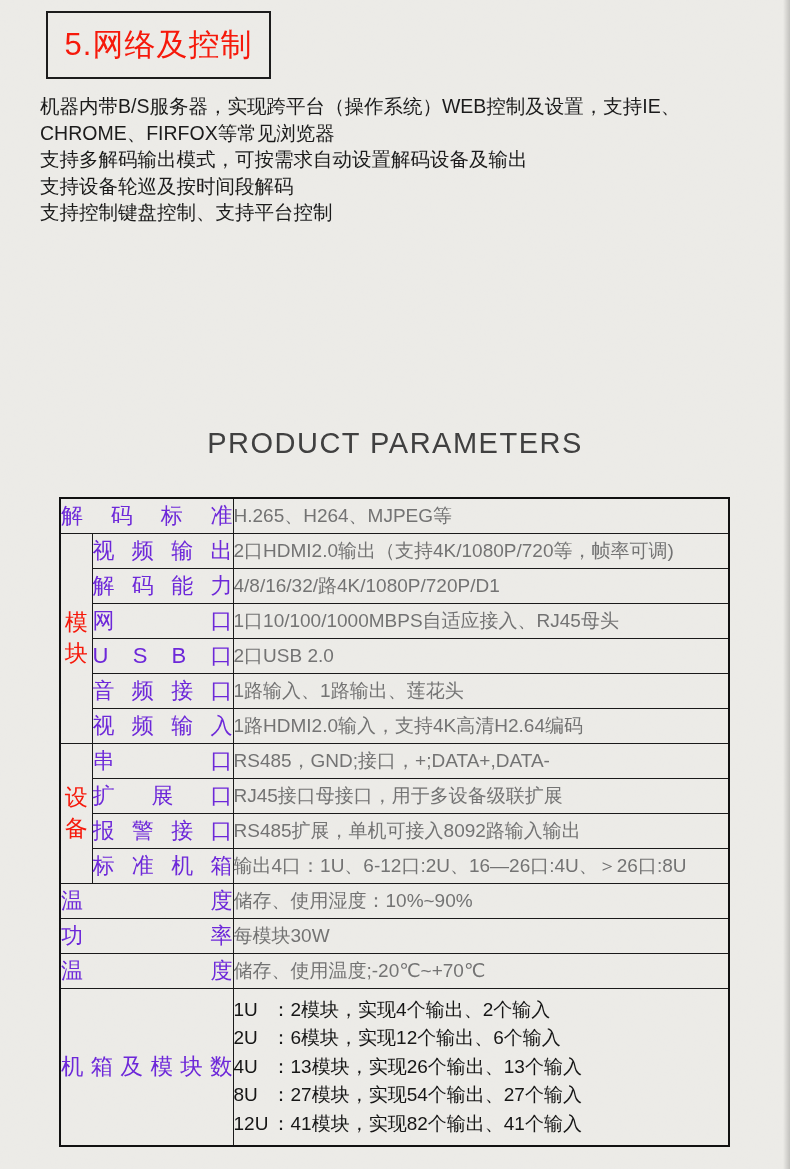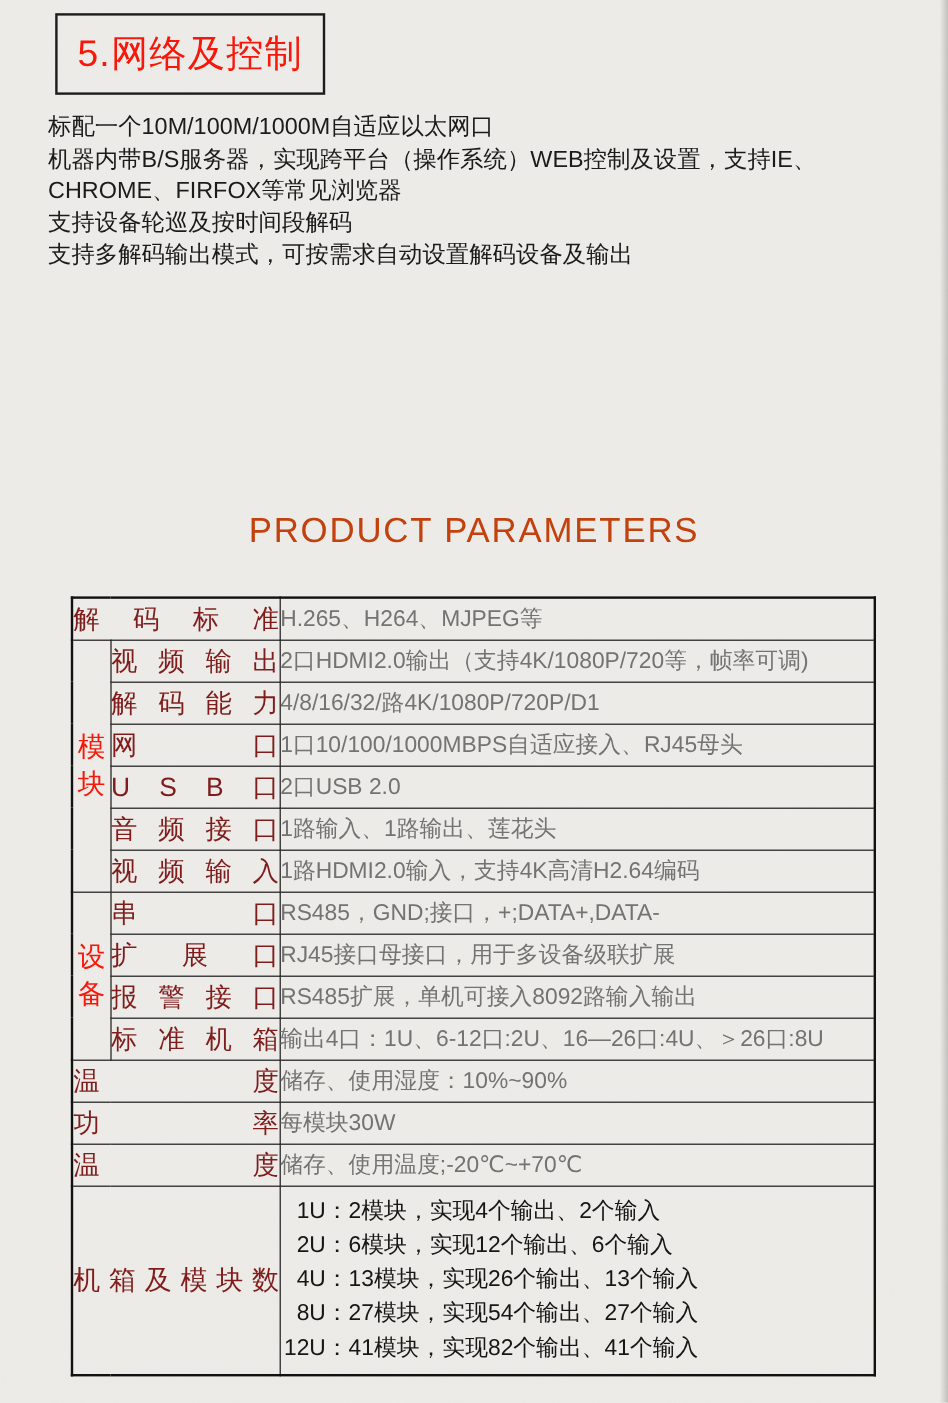--- a/index.html
+++ b/index.html
@@ -26,76 +26,76 @@
   .features{position:absolute;left:40px;top:93px;width:714px;color:#1b1b1b;}
   .features p{margin:0;font-size:19.5px;line-height:26.5px;}
 
   
   .title-cn{
     position:absolute;left:0;top:360px;width:790px;text-align:center;
     font-size:54px;font-weight:900;color:#0c0c0c;letter-spacing:5px;
   }
   .title-en{
     position:absolute;left:0;top:427px;width:790px;text-align:center;
-    font-size:29px;font-weight:400;color:#c2410c;letter-spacing:1.5px;
+    font-size:29px;font-weight:400;color:#404040;letter-spacing:1.5px;
   }
 
   
   table.spec{
     position:absolute;left:59px;top:497px;width:671px;
     border-collapse:collapse;table-layout:fixed;
     border:2px solid #111;
     background:transparent;
   }
   table.spec td{border:1px solid #1a1a1a;box-sizing:border-box;padding:0;}
   col.c-g{width:32px;} col.c-l{width:141px;}
   tr.r{height:35px;}
   tr.r-last{height:158px;}
 
   td.label{
-    color:#7f1d1d;font-size:22px;
+    color:#6d28d9;font-size:22px;
     text-align:justify;-moz-text-align-last:justify;text-align-last:justify;
     padding:0 22px 0 27px;white-space:nowrap;
   }
   td.pad-wide{padding:0 22px 0 59px;}
   td.chassis-label{padding:0 10px 0 8px;font-size:22.5px;}
   td.group{vertical-align:middle;}
   .group-inner{
     height:100%;display:flex;flex-direction:column;
     justify-content:space-around;align-items:center;
     color:#f6190b;font-size:23px;
   }
   td.value{font-size:19px;color:#737373;padding:0 6px 0 17px;}
   td.value-chassis{font-size:19px;color:#161616;padding:0 6px 0 14px;vertical-align:middle;}
   .uline{display:flex;line-height:28.5px;}
-  .uline .u{display:inline-block;width:38px;text-align:right;}
+  .uline .u{display:inline-block;width:38px;}
 </style>
 </head>
 <body>
 
 <div class="page">
 
   <svg class="texture" xmlns="http://www.w3.org/2000/svg">
     <filter id="paperNoise">
       <feTurbulence type="fractalNoise" baseFrequency="0.55" numOctaves="2" stitchTiles="stitch"></feTurbulence>
       <feColorMatrix type="matrix" values="0 0 0 0 0.82  0 0 0 0 0.82  0 0 0 0 0.80  0 0 0 0.35 0"></feColorMatrix>
     </filter>
     <rect width="790" height="1169" filter="url(#paperNoise)"></rect>
   </svg>
   <div class="edge-shade"></div>
 
   <div class="sec-box">
     <span>5.网络及控制</span>
   </div>
 
   <div class="features">
-    <p>标配一个10M/100M/1000M自适应以太网口</p>
     <p>机器内带B/S服务器，实现跨平台（操作系统）WEB控制及设置，支持IE、CHROME、FIRFOX等常见浏览器</p>
+    <p>支持多解码输出模式，可按需求自动设置解码设备及输出</p>
     <p>支持设备轮巡及按时间段解码</p>
-    <p>支持多解码输出模式，可按需求自动设置解码设备及输出</p>
+    <p>支持控制键盘控制、支持平台控制</p>
   </div>
 
   <div class="title-en">PRODUCT PARAMETERS</div>
 
   <table class="spec">
     <colgroup>
         <col class="c-g">
         <col class="c-l">
         <col>
       </colgroup>

